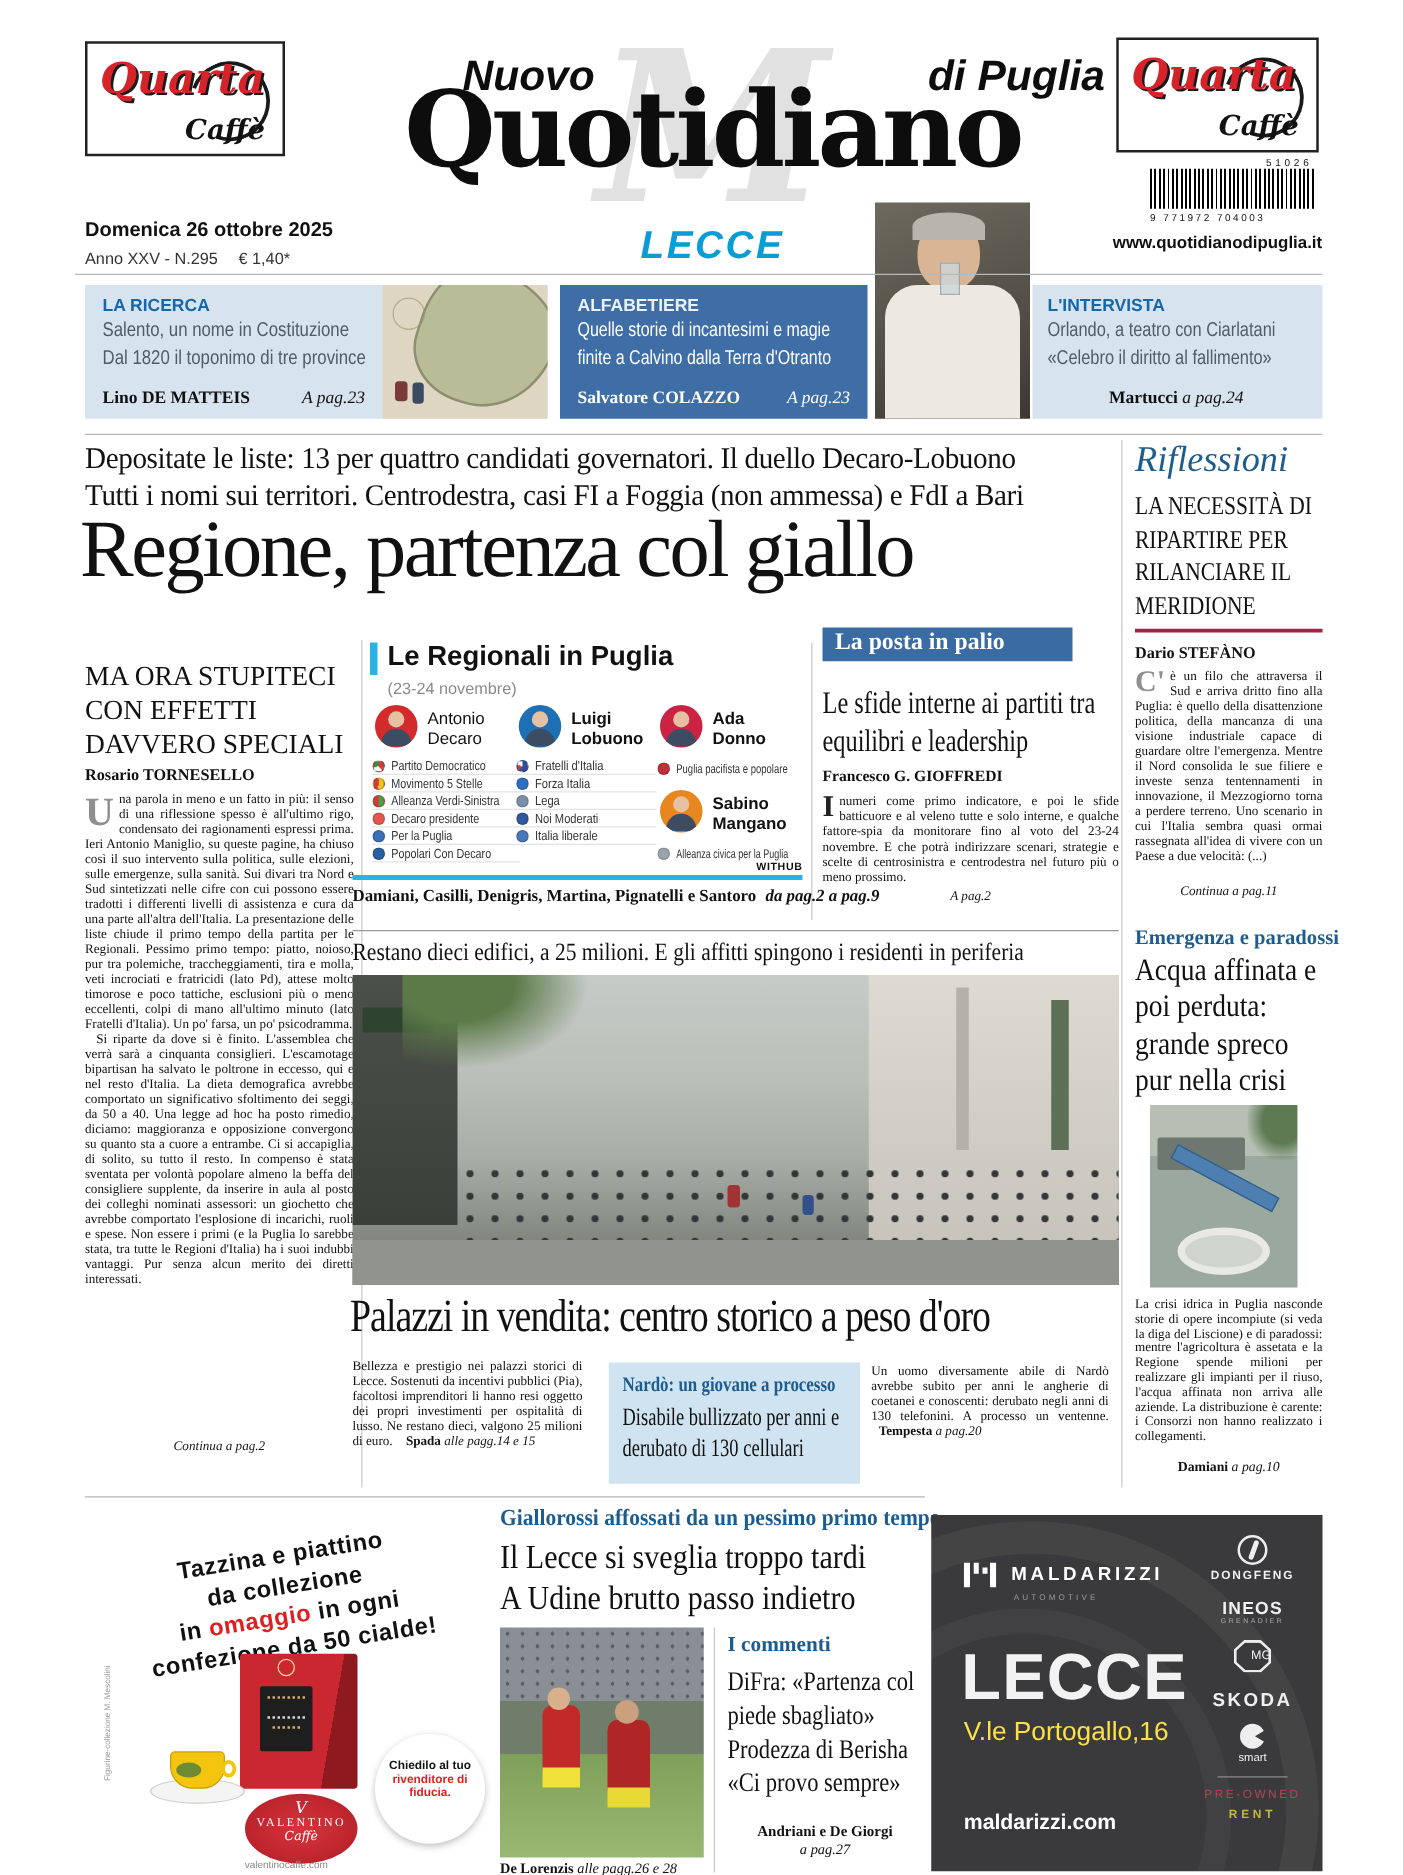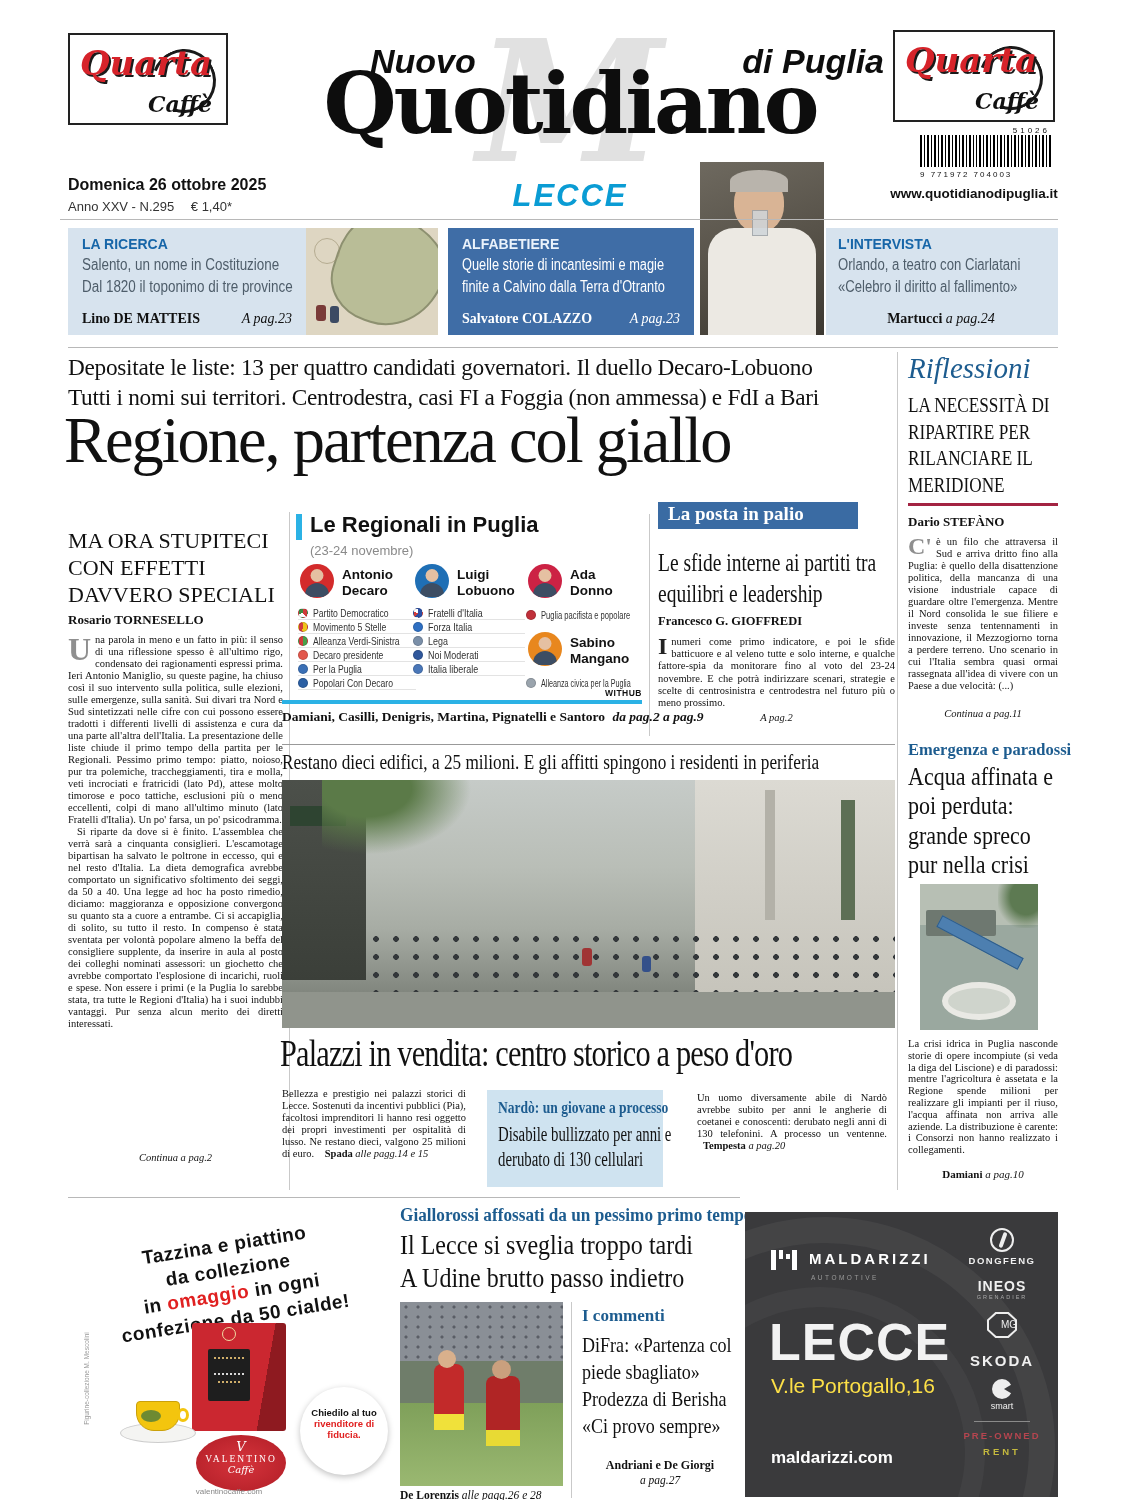--- a/index.html
+++ b/index.html
@@ -137,21 +137,21 @@
 
   <div class="abs" style="left:296px;top:510px;width:346px;height:230px">
     <div class="abs" style="left:0;top:4px;width:6px;height:26px;background:#2bb2e5"></div>
     <div class="abs sans" style="left:14px;top:2px;font-size:22px;font-weight:800">Le Regionali in Puglia</div>
     <div class="abs sans" style="left:14px;top:33px;font-size:13px;color:#8a8a8a">(23-24 novembre)</div>
 
     <div class="av" style="left:4px;top:54px;width:34px;height:34px;background:#d32b2b">
         <div class="hd"></div>
         <div class="bd"></div>
       </div>
-    <div class="abs sans" style="left:46px;top:57px;width:78px;font-size:13.5px;font-weight:700;line-height:1.15">Antonio Decaro</div>
+    <div class="abs sans" style="left:46px;top:57px;width:78px;font-size:13.5px;font-weight:400;line-height:1.15">Antonio Decaro</div>
     <div class="abs" style="left:2px;top:96px;width:118px">
       <div class="lst">
           <span class="dot" style="background:conic-gradient(#d23b3b 0 40%,#fff 40% 70%,#3f8a3f 70%)"></span>
           <span class="sans cond" style="font-size:10.5px;color:#333;transform:scaleX(.82)">Partito Democratico</span>
         </div>
       <div class="lst">
           <span class="dot" style="background:conic-gradient(#f0c418 0 55%,#d23b3b 55%)"></span>
           <span class="sans cond" style="font-size:10.5px;color:#333;transform:scaleX(.82)">Movimento 5 Stelle</span>
         </div>
       <div class="lst">
@@ -259,21 +259,21 @@
   </div>
 
   <div class="abs cond" style="left:280px;top:1032px;font-size:37px;letter-spacing:-1px;transform:scaleX(.82)">Palazzi in vendita: centro storico a peso d'oro</div>
 
   <div class="abs j" style="left:282px;top:1088px;width:184px;font-size:10.5px;line-height:12px">
     <span>Bellezza e prestigio nei palazzi storici di Lecce. Sostenuti da incentivi pubblici (Pia), facoltosi imprenditori li hanno resi oggetto dei propri investimenti per ospitalità di lusso. Ne restano dieci, valgono 25 milioni di euro.</span>
     <span class="b" style="margin-left:8px">Spada</span>
     <span class="i">alle pagg.14 e 15</span>
   </div>
 
-  <div class="abs" style="left:487px;top:1090px;width:176px;height:97px;background:#cfe3f0">
+  <div class="abs" style="left:487px;top:1090px;width:201px;height:97px;background:#cfe3f0">
     <div class="abs b blue cond" style="left:11px;top:8px;font-size:16.5px;transform:scaleX(.82)">Nardò: un giovane a processo</div>
     <div class="abs condw" style="left:11px;top:32px;width:252px;font-size:20px;line-height:1.25;transform:scaleX(.74)">Disabile bullizzato per anni e derubato di 130 cellulari</div>
   </div>
 
   <div class="abs j" style="left:697px;top:1092px;width:190px;font-size:10.5px;line-height:12px">
     <span>Un uomo diversamente abile di Nardò avrebbe subito per anni le angherie di coetanei e conoscenti: derubato negli anni di 130 telefonini. A processo un ventenne.</span>
     <span class="b" style="margin-left:6px">Tempesta</span>
     <span class="i">a pag.20</span>
   </div>
 
@@ -389,18 +389,18 @@
       <div class="c" style="margin-top:14px">
         <div class="sans brand" style="font-size:15px;font-weight:800;letter-spacing:2px">SKODA</div>
       </div>
       <div class="c" style="margin-top:10px">
         <div style="width:20px;height:20px;border-radius:50%;background:#eee;margin:0 auto;position:relative">
             <div style="position:absolute;right:-2px;top:4px;width:10px;height:12px;background:#3a3a3c;clip-path:polygon(0 50%,100% 0,100% 100%)"></div>
           </div>
         <div class="sans brand" style="font-size:9px;margin-top:2px">smart</div>
       </div>
       <div style="width:56px;height:1px;background:#8a8a8a;margin:10px auto 8px"></div>
-      <div class="sans c" style="font-size:9.5px;font-weight:700;letter-spacing:2px;color:#b5454f">PRE-OWNED</div>
+      <div class="sans c" style="font-size:9.5px;font-weight:400;letter-spacing:2px;color:#b5454f">PRE-OWNED</div>
       <div class="sans c" style="font-size:9.5px;font-weight:800;letter-spacing:3px;color:#c3b83e;margin-top:5px">RENT</div>
     </div>
   </div>
 
 </div>
 
 </body></html>

